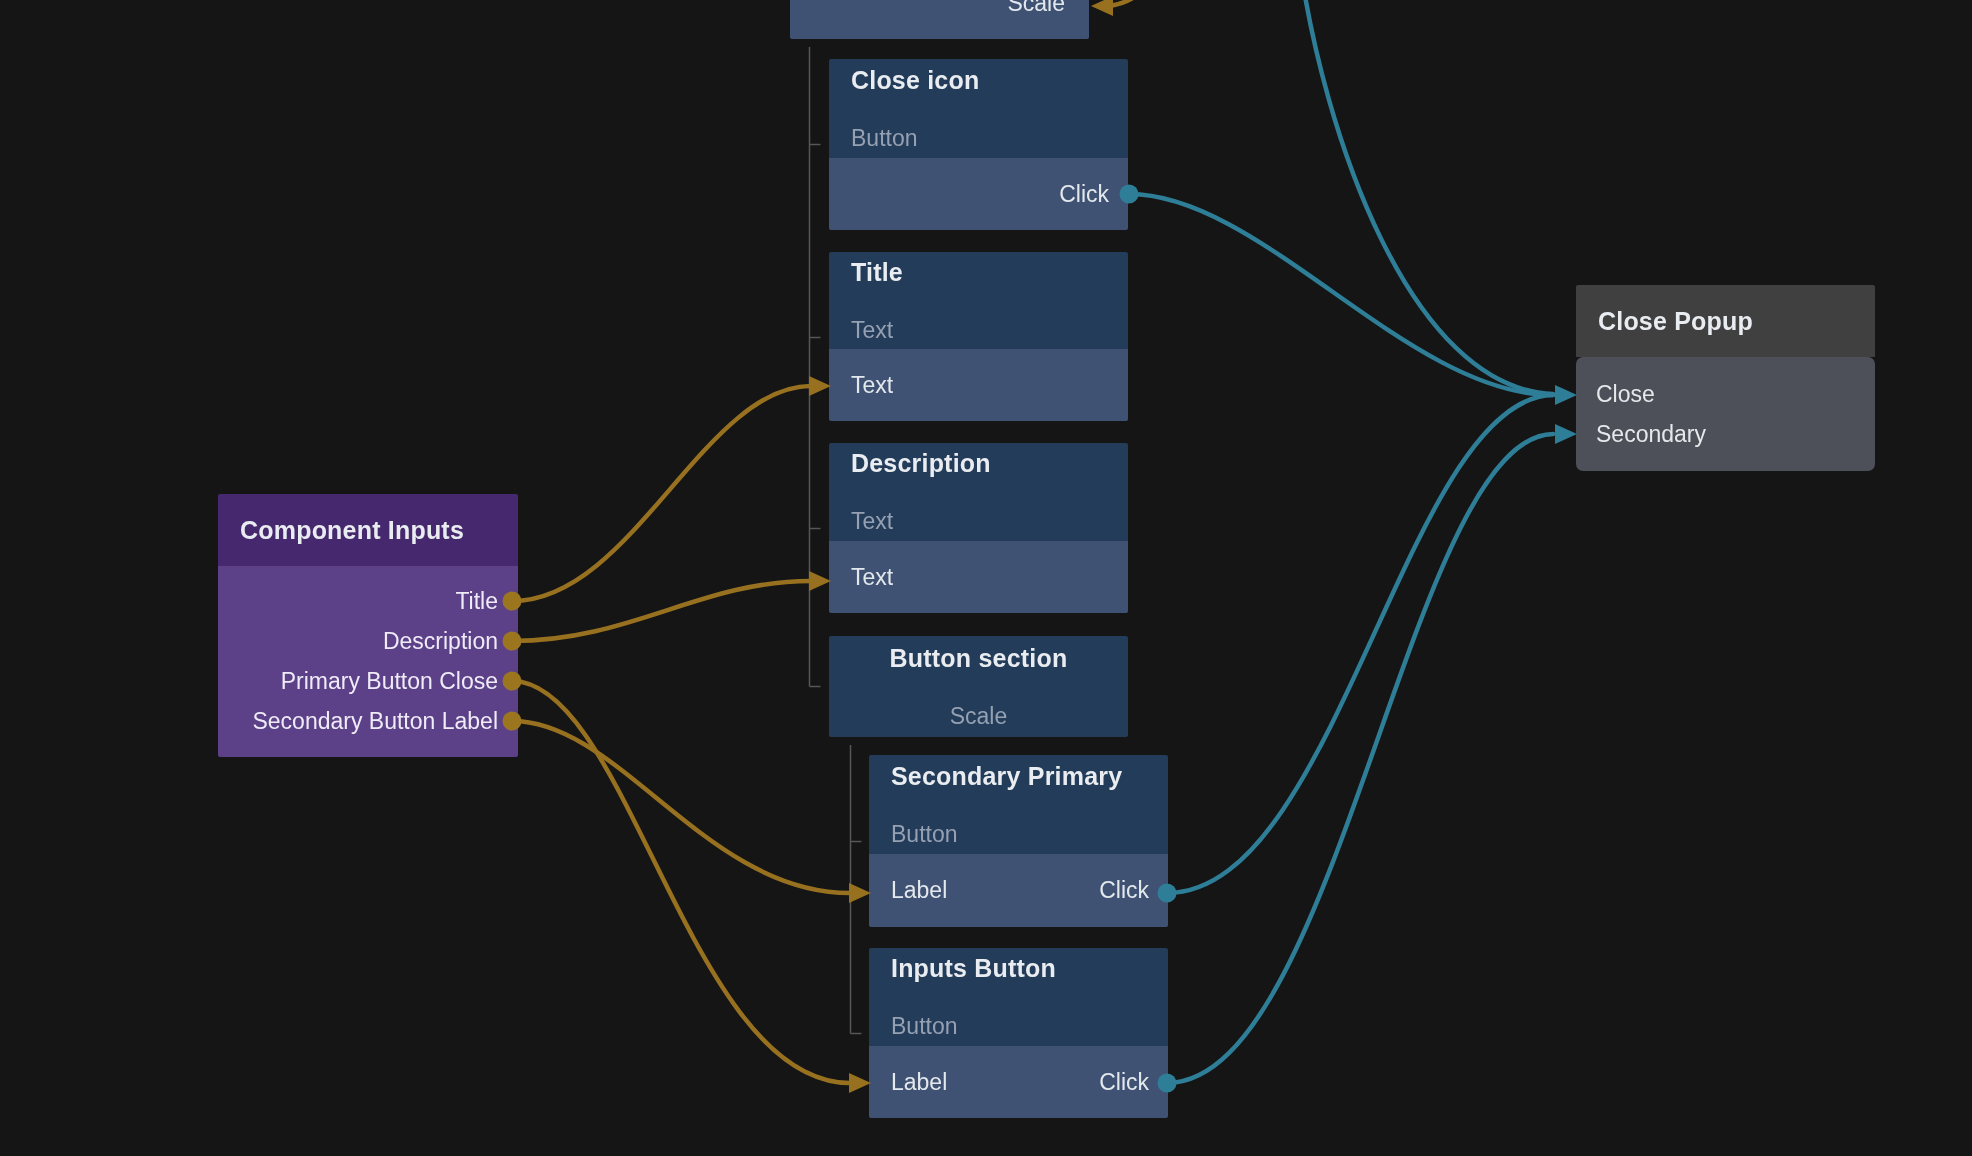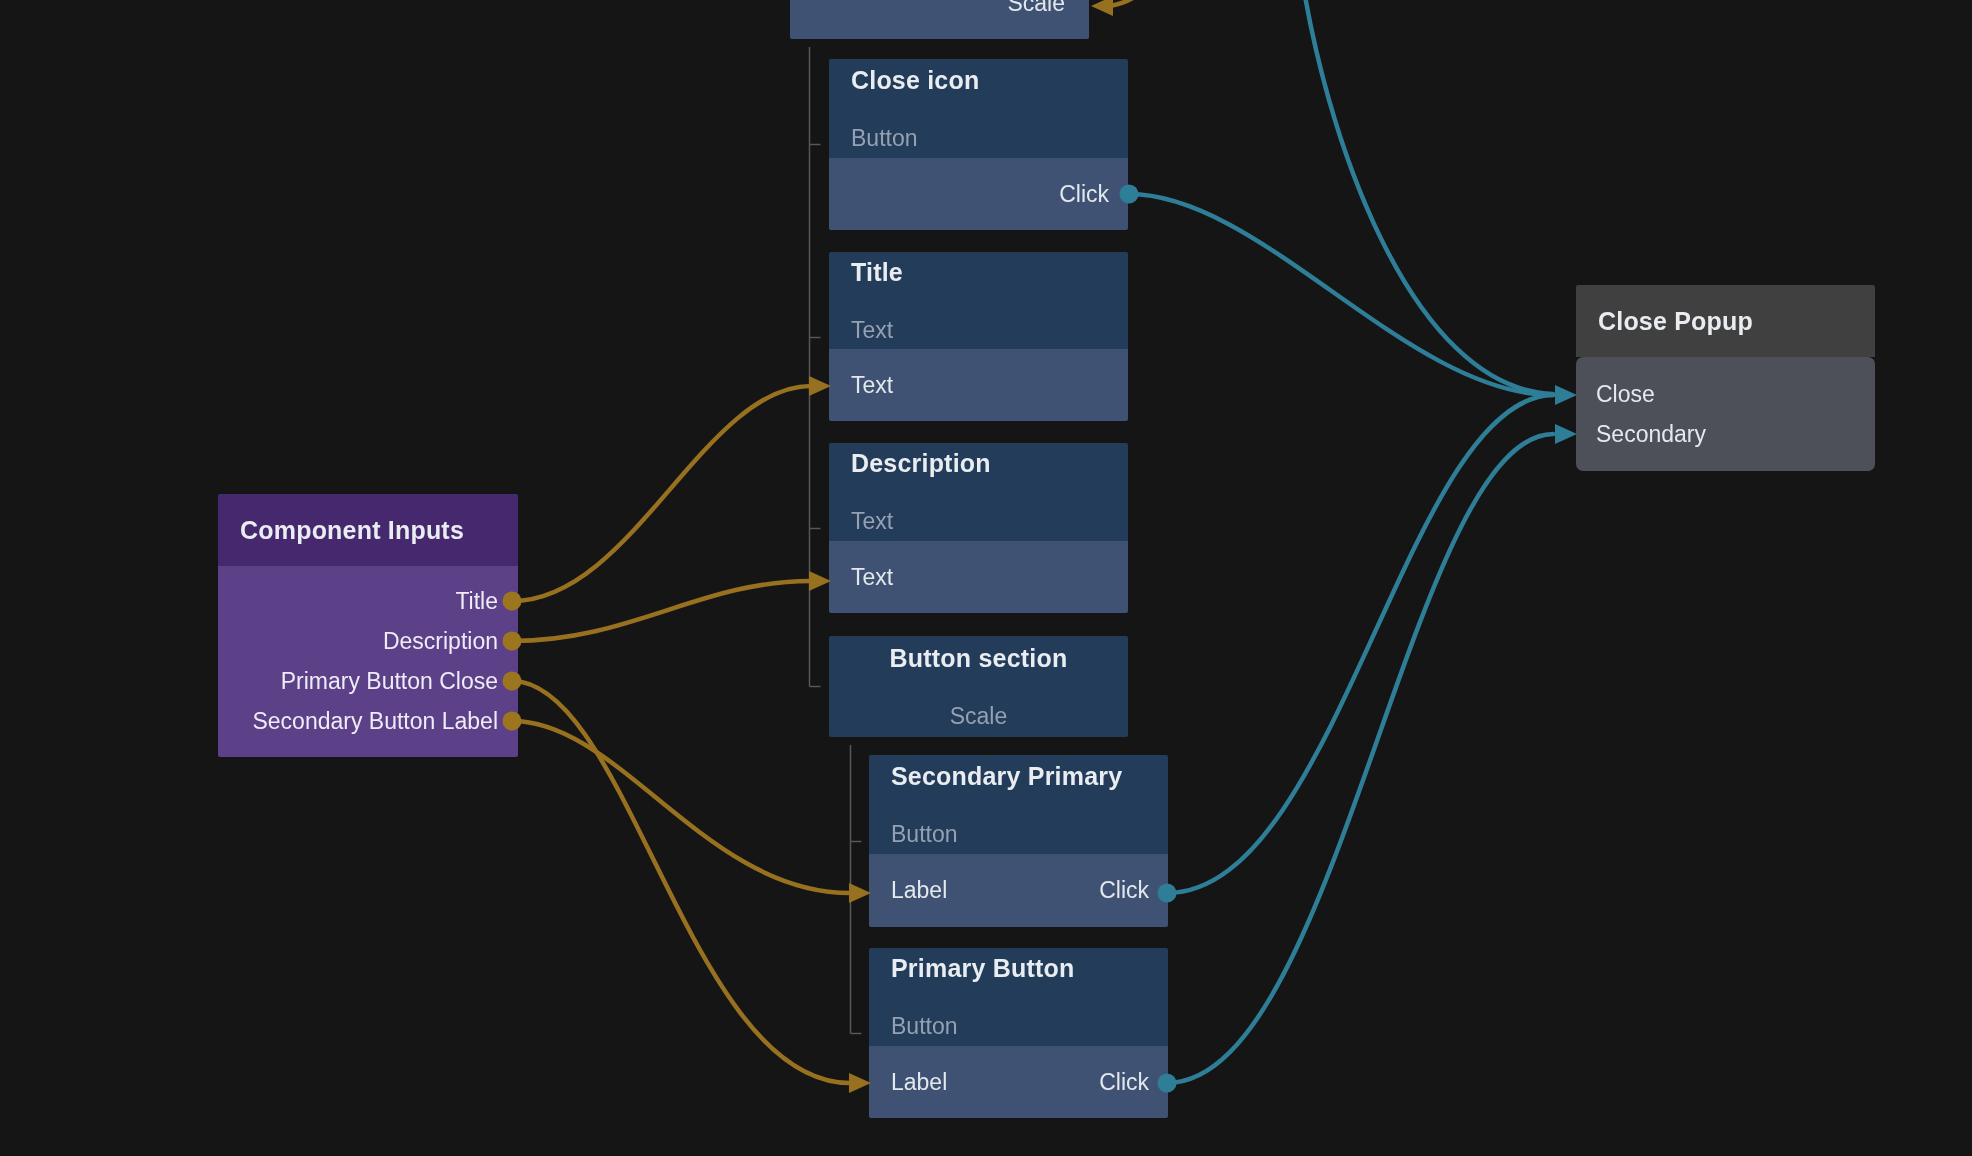--- a/index.html
+++ b/index.html
@@ -79,21 +79,21 @@
       <div class="s">Button</div>
     </div>
     <div class="row" style="height:73px;">
       <span class="lbl">Label</span>
       <span class="lbl">Click</span>
     </div>
   </div>
 
   <div class="node blue" style="left:869px;top:948px;width:299px;">
     <div class="hd" style="height:98px;">
-      <div class="t">Primary Button</div>
+      <div class="t">Inputs Button</div>
       <div class="s">Button</div>
     </div>
     <div class="row" style="height:72px;">
       <span class="lbl">Label</span>
       <span class="lbl">Click</span>
     </div>
   </div>
 
   <div class="node purple" style="left:212px;top:494px;width:300px;margin-left:6px;">
     <div class="hd" style="height:72px;">

